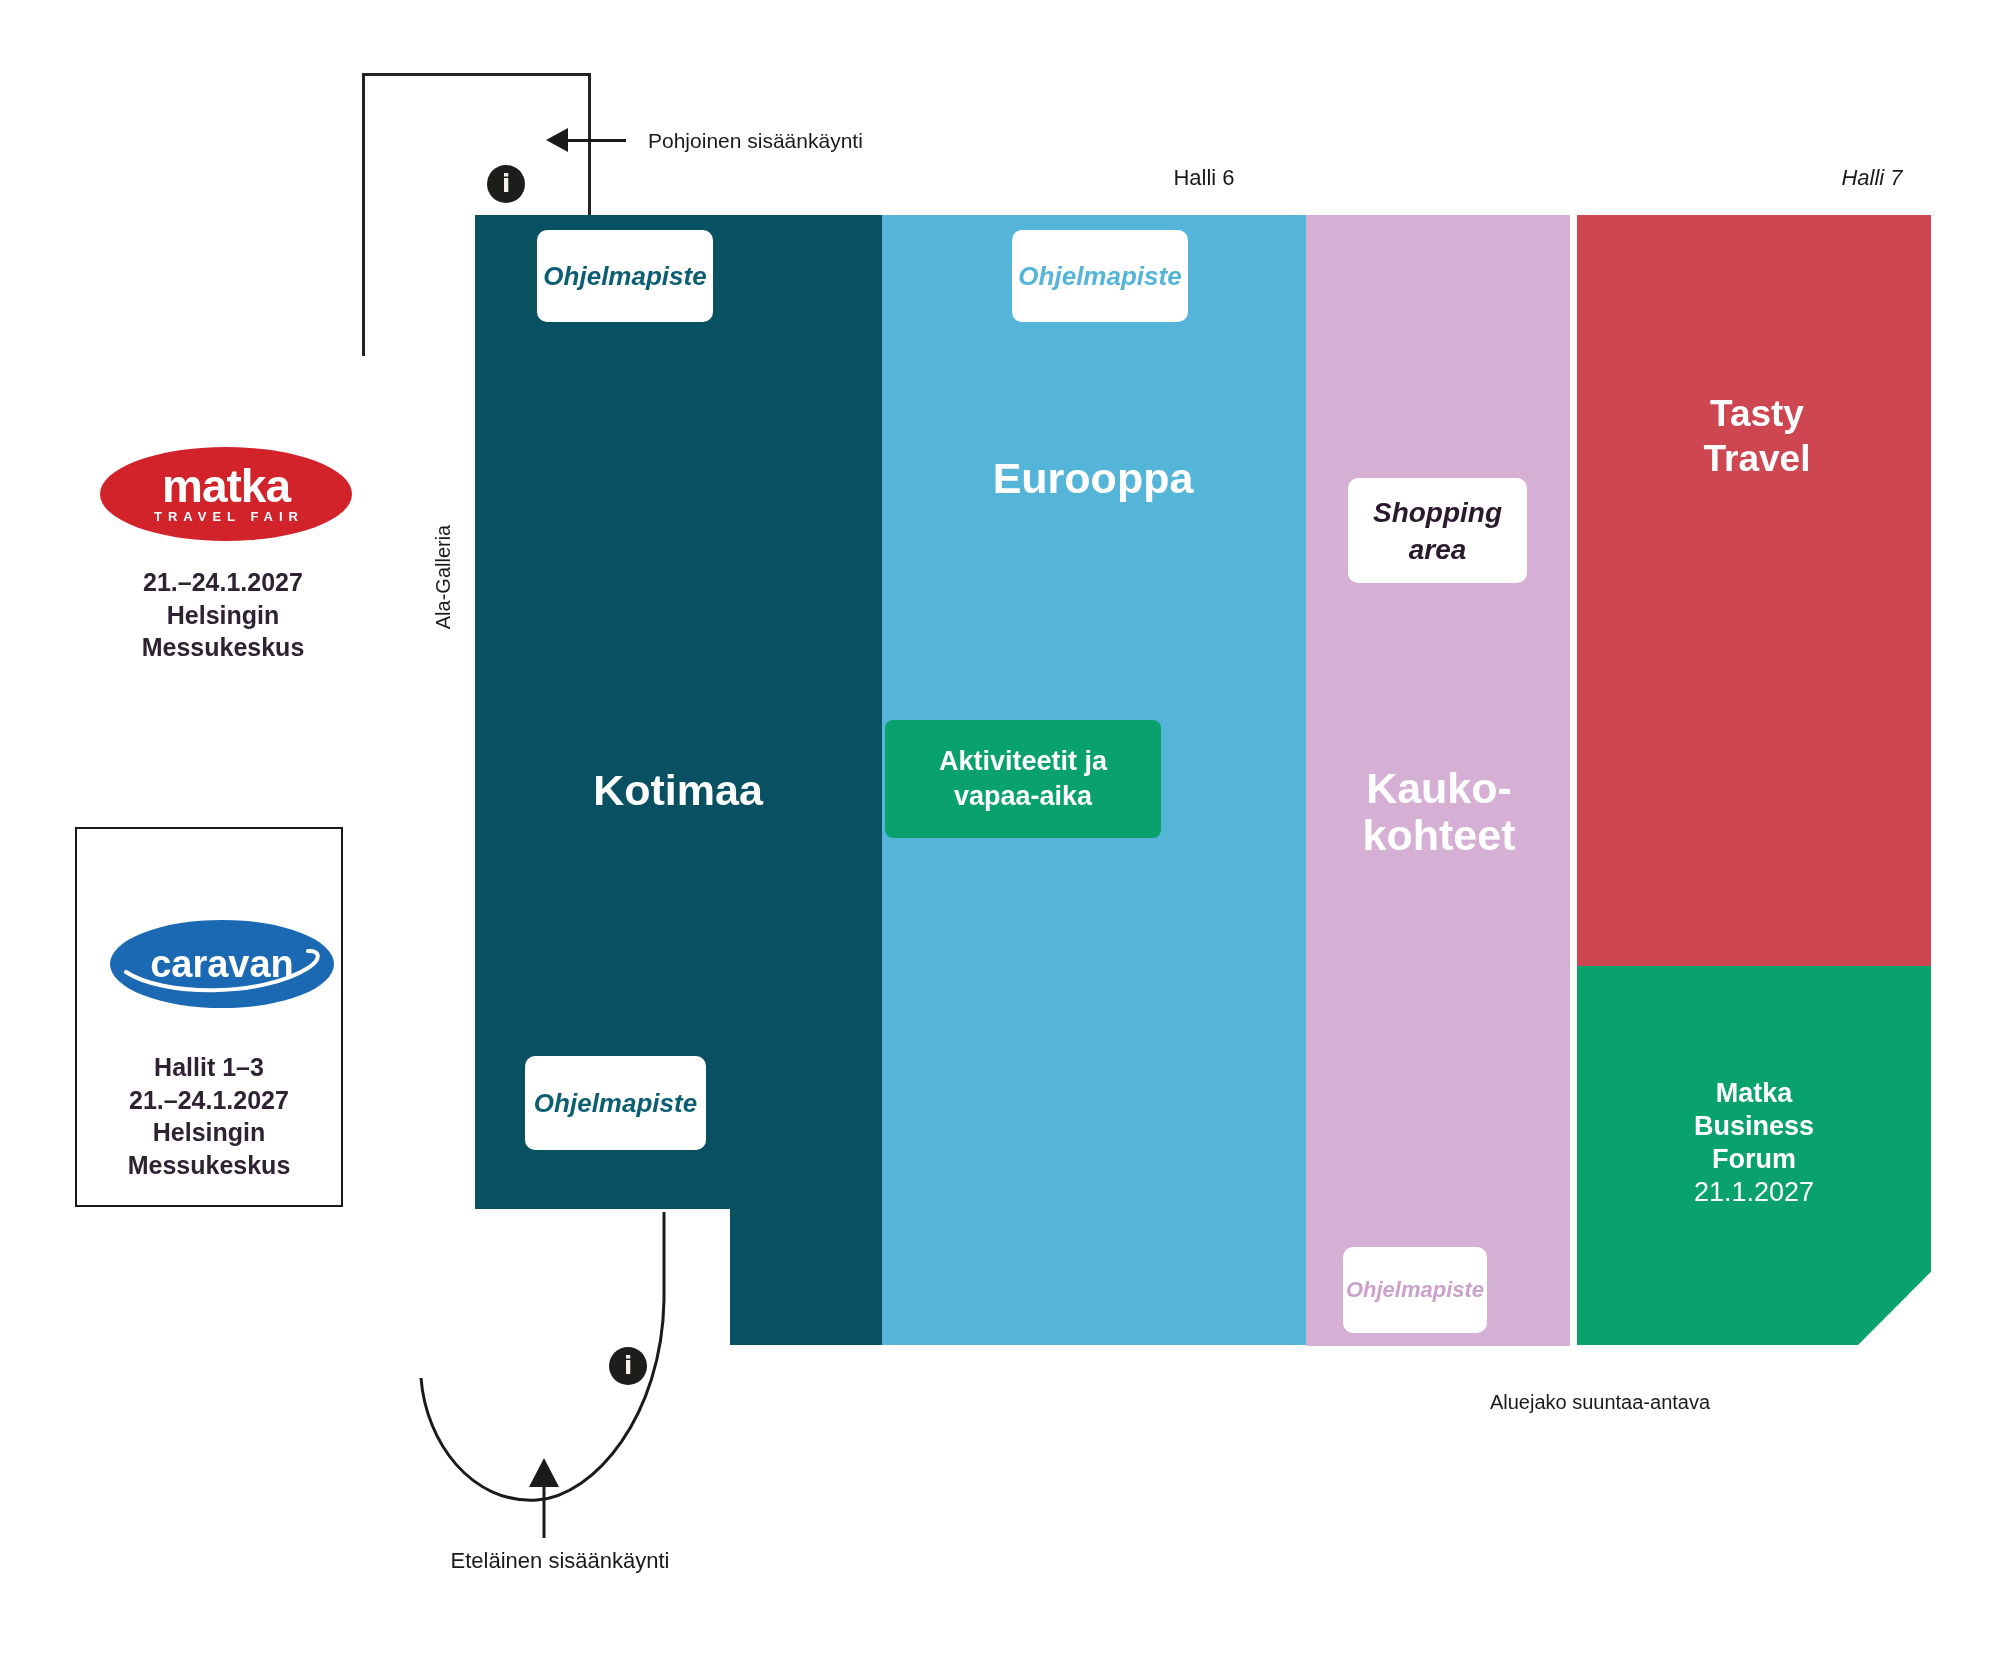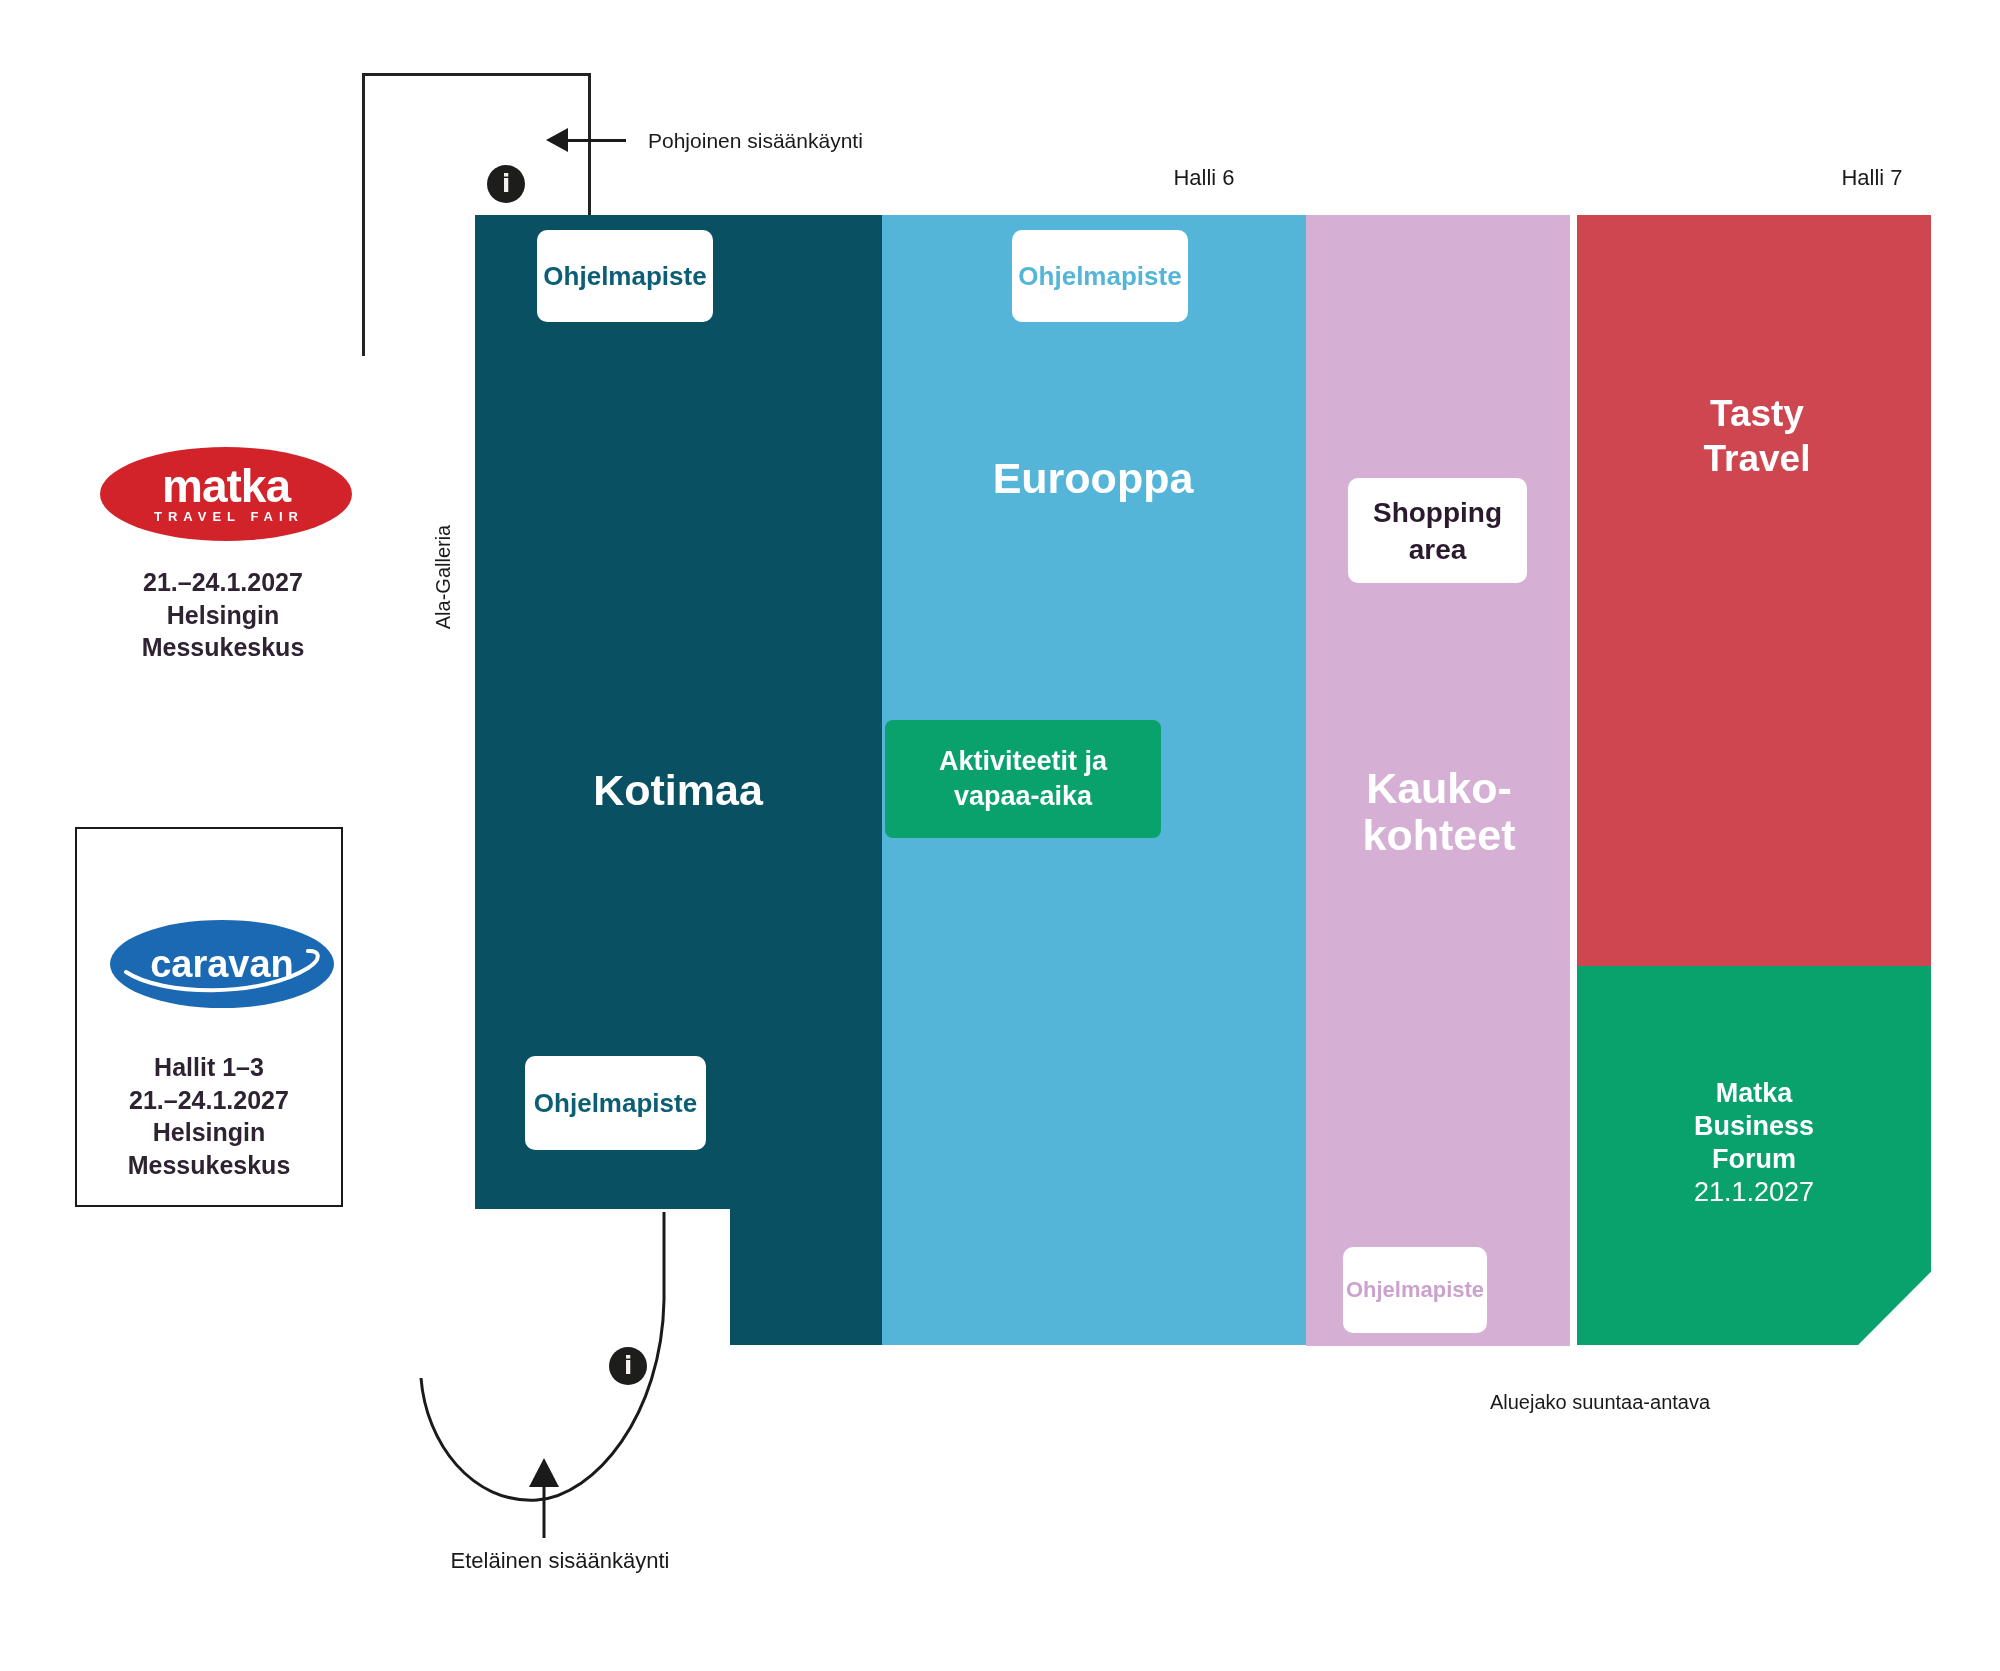--- a/index.html
+++ b/index.html
@@ -21,21 +21,21 @@
     font-size:21px;font-weight:500;white-space:nowrap;}
   
   .info{width:38px;height:38px;border-radius:50%;background:#1d1d1b;
     display:flex;align-items:center;justify-content:center;
     color:#f6f1ec;font-family:"DejaVu Sans",sans-serif;font-weight:700;font-size:24px;line-height:1;}
   .i-north{left:487px;top:165px;}
   .i-south{left:609px;top:1347px;}
   
   .halli{font-size:22px;font-weight:500;white-space:nowrap;}
   .halli6{left:1204px;top:178px;}
-  .halli7{left:1872px;top:178px;}
+  .halli7{left:1872px;top:178px;font-style:italic;}
   
   .region{position:absolute;}
   .r-kotimaa{left:475px;top:215px;width:407px;height:1130px;
     clip-path:polygon(0% 0%,100% 0%,100% 100%,62.65% 100%,62.65% 87.96%,0% 87.96%);}
   .r-eurooppa{left:882px;top:215px;width:424px;height:1130px;}
   .r-kauko{left:1306px;top:215px;width:264px;height:1131px;}
   .r-tasty{left:1577px;top:215px;width:354px;height:751px;}
   .r-forum{left:1577px;top:966px;width:354px;height:379px;
     clip-path:polygon(0 0,100% 0,100% 80.7%,79.4% 100%,0 100%);}
   
@@ -43,21 +43,21 @@
   .t-kotimaa{left:678px;top:790px;font-size:43px;}
   .t-eurooppa{left:1093px;top:478px;font-size:43px;}
   .t-kauko{left:1439px;top:812px;font-size:43px;line-height:47px;}
   .t-tasty{left:1757px;top:436px;font-size:37px;line-height:45px;}
   .t-forum{left:1754px;top:1143px;font-size:27px;line-height:33px;}
   .t-forum .thin{font-weight:400;}
   .rtitle span{display:block;}
   
   .wbox{position:absolute;background:#ffffff;border-radius:10px;
     display:flex;align-items:center;justify-content:center;
-    font-weight:700;text-align:center;}
+    font-weight:700;text-align:center;font-style:italic;}
   .b-kot-top{left:537px;top:230px;width:176px;height:92px;font-size:26px;color:#0c5e74;}
   .b-eur{left:1012px;top:230px;width:176px;height:92px;font-size:26px;color:#55b5d9;}
   .b-kot-bot{left:525px;top:1056px;width:181px;height:94px;font-size:26px;color:#0c5e74;}
   .b-shop{left:1348px;top:478px;width:179px;height:105px;font-size:28px;
     line-height:37px;color:#2b1a2e;}
   .b-kauko{left:1343px;top:1247px;width:144px;height:86px;font-size:22px;color:#cba2cc;}
   .b-shop span,.b-circle span,.g-akt span{display:block;}
   
   .b-circle{left:1039px;top:1204px;width:124px;height:124px;border-radius:50%;
     background:#fff;position:absolute;display:flex;align-items:center;justify-content:center;

